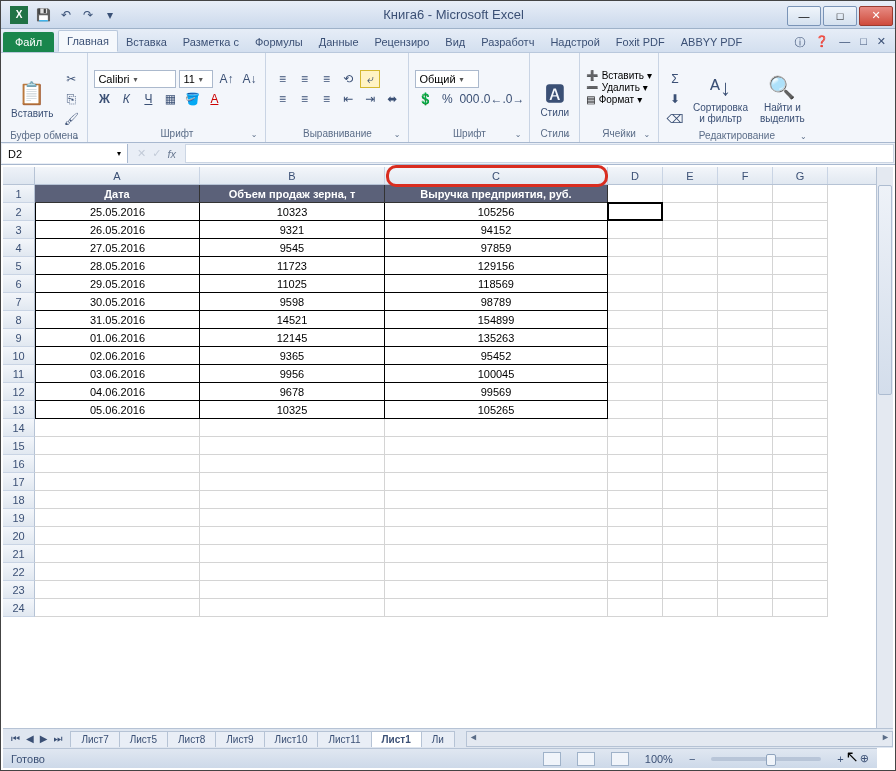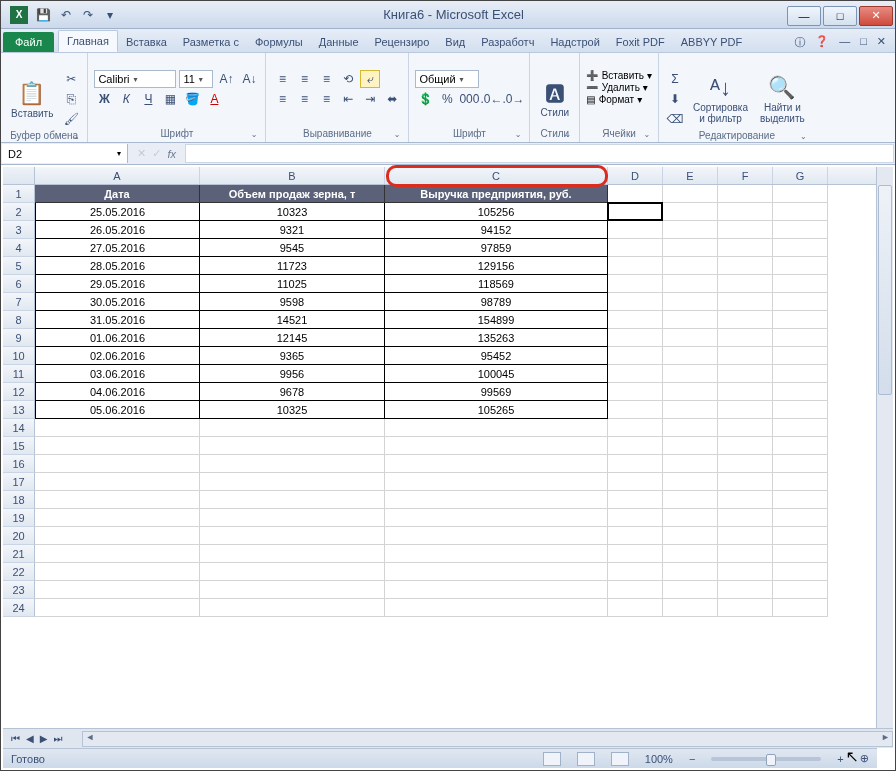--- a/index.html
+++ b/index.html
@@ -525,20 +525,30 @@
     <div class="thumb"></div>
   </div>
 
 <div class="sheetbar">
   <div class="sheetnav">
     <span>⏮</span>
     <span>◀</span>
     <span>▶</span>
     <span>⏭</span>
   </div>
+  <div id="sheets" style="display:flex;">
+      <div class="stab">Лист7</div>
+      <div class="stab">Лист5</div>
+      <div class="stab">Лист8</div>
+      <div class="stab">Лист9</div>
+      <div class="stab">Лист10</div>
+      <div class="stab">Лист11</div>
+      <div class="stab active">Лист1</div>
+      <div class="stab">Ли</div>
+    </div>
   <div class="hscroll"></div>
 </div>
 
 <div class="statusbar">
   <span>Готово</span>
   <div class="right">
     <div class="viewbtn"></div>
     <div class="viewbtn"></div>
     <div class="viewbtn"></div>
     <span>100%</span>

